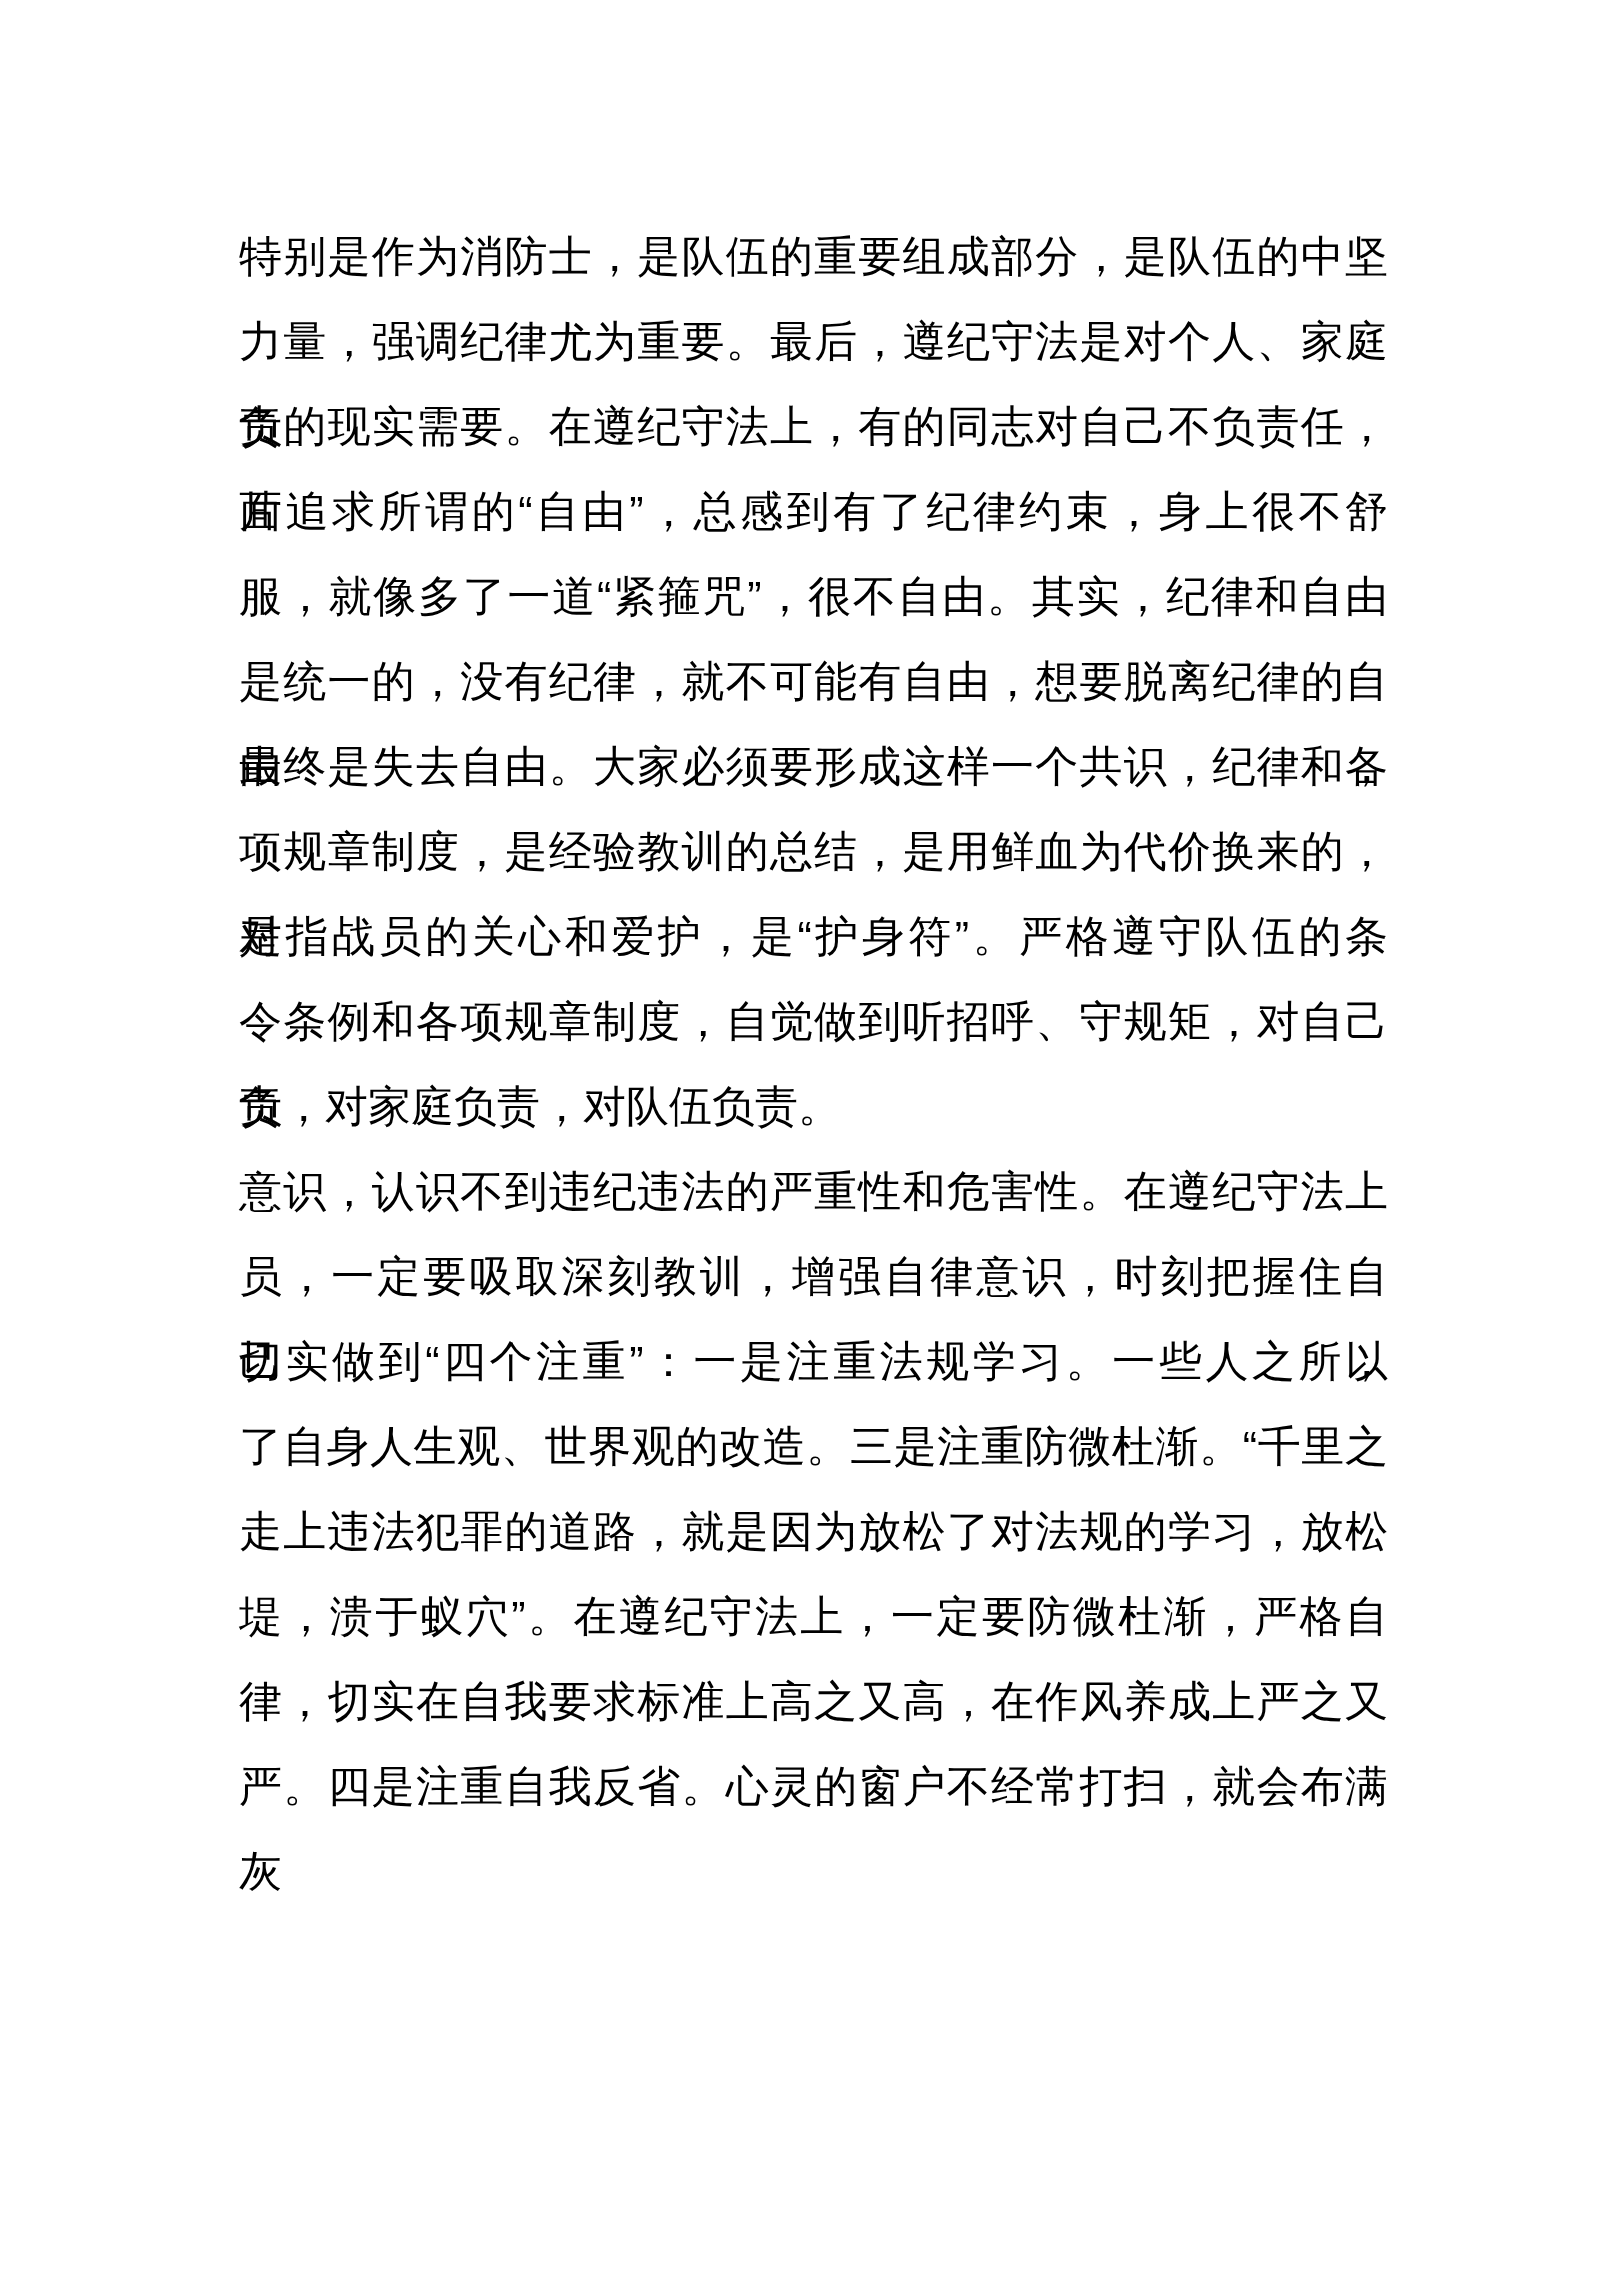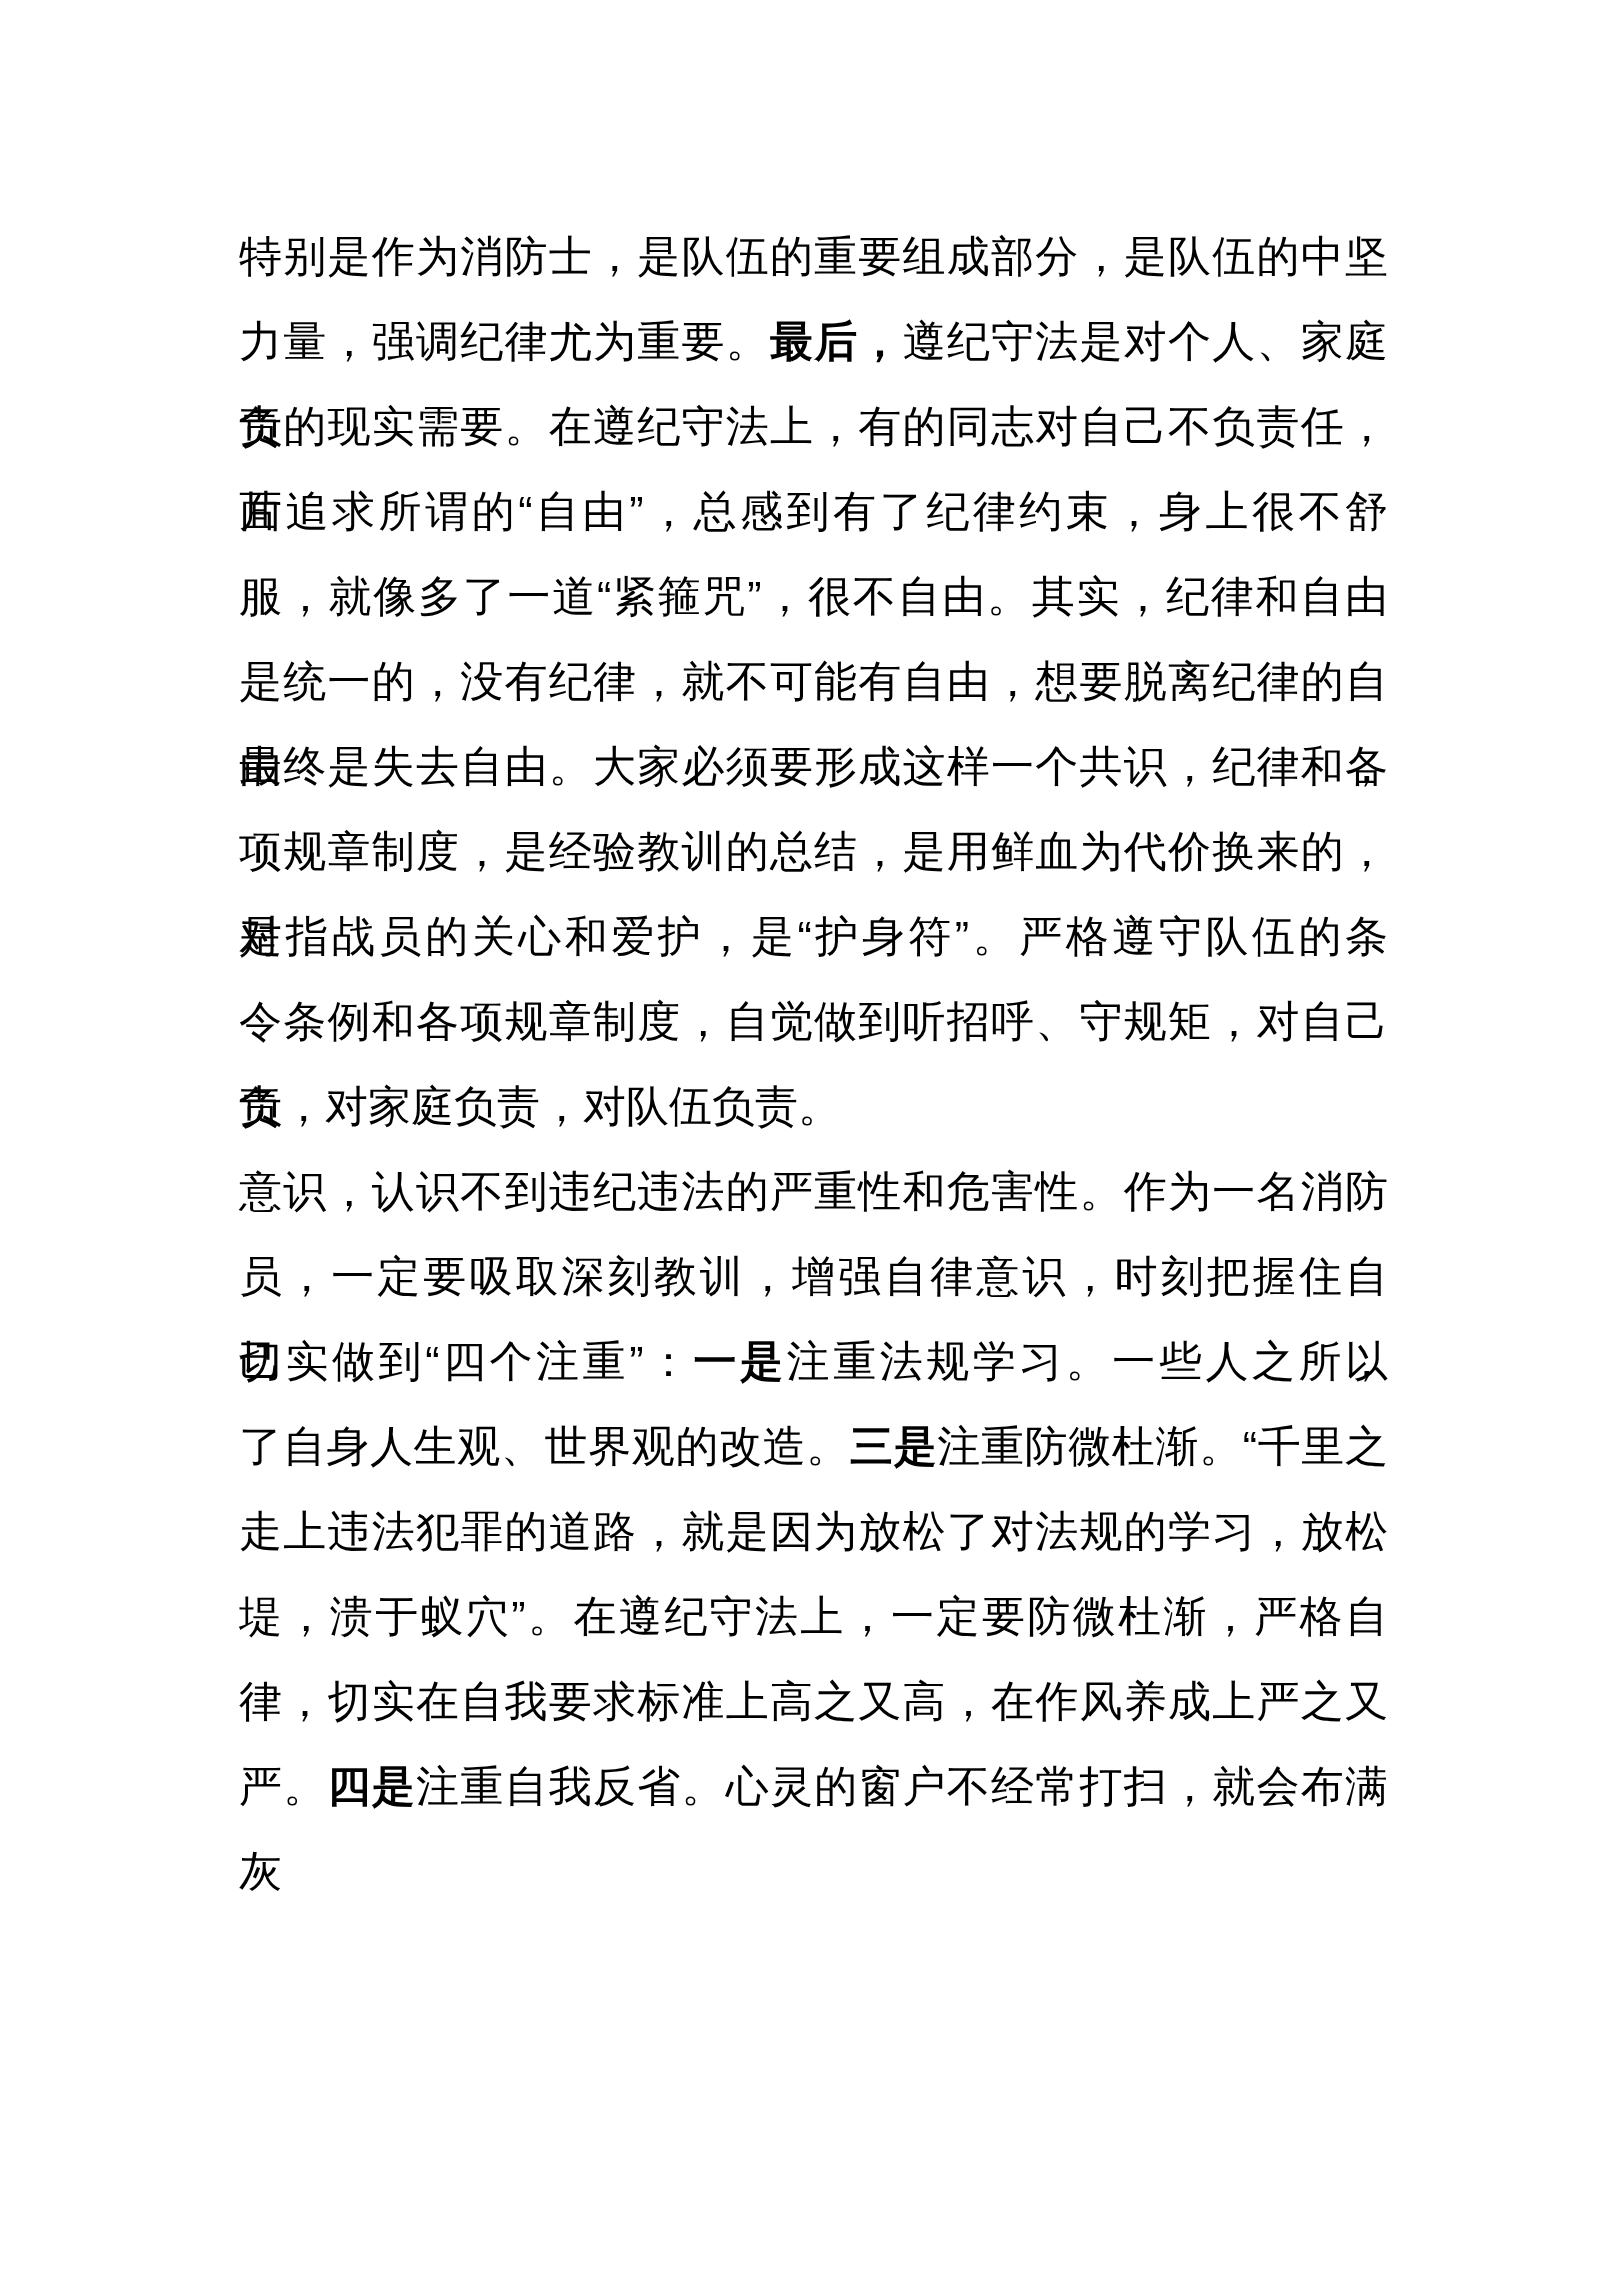--- a/index.html
+++ b/index.html
@@ -33,40 +33,40 @@
   .line.just {
     text-align-last: justify;
   }
   .line.indent {
     text-indent: 90px;
   }
   .run {
     font-weight: 400;
   }
   .run.bold {
-    font-weight: 700;
+    font-weight: 400;
   }
 </style>
 </head>
 <body>
 
 <div class="page">
   <div class="text-block">
       <div class="line just"><span class="run">特别是作为消防士，是队伍的重要组成部分，是队伍的中坚</span></div>
       <div class="line just"><span class="run">力量，强调纪律尤为重要。</span><span class="run bold">最后，</span><span class="run">遵纪守法是对个人、家庭负</span></div>
       <div class="line just"><span class="run">责的现实需要。在遵纪守法上，有的同志对自己不负责任，片</span></div>
       <div class="line just"><span class="run">面追求所谓的“自由”，总感到有了纪律约束，身上很不舒</span></div>
       <div class="line just"><span class="run">服，就像多了一道“紧箍咒”，很不自由。其实，纪律和自由</span></div>
       <div class="line just"><span class="run">是统一的，没有纪律，就不可能有自由，想要脱离纪律的自由，</span></div>
       <div class="line just"><span class="run">最终是失去自由。大家必须要形成这样一个共识，纪律和各</span></div>
       <div class="line just"><span class="run">项规章制度，是经验教训的总结，是用鲜血为代价换来的，是</span></div>
       <div class="line just"><span class="run">对指战员的关心和爱护，是“护身符”。严格遵守队伍的条</span></div>
       <div class="line just"><span class="run">令条例和各项规章制度，自觉做到听招呼、守规矩，对自己负</span></div>
       <div class="line"><span class="run">责，对家庭负责，对队伍负责。</span></div>
-      <div class="line just"><span class="run">意识，认识不到违纪违法的严重性和危害性。作为一名消防</span></div>
+      <div class="line just"><span class="run">意识，认识不到违纪违法的严重性和危害性。在遵纪守法上</span></div>
       <div class="line just"><span class="run">员，一定要吸取深刻教训，增强自律意识，时刻把握住自己，</span></div>
       <div class="line just"><span class="run">切实做到“四个注重”：</span><span class="run bold">一是</span><span class="run">注重法规学习。一些人之所以</span></div>
       <div class="line just"><span class="run">了自身人生观、世界观的改造。</span><span class="run bold">三是</span><span class="run">注重防微杜渐。“千里之</span></div>
       <div class="line just"><span class="run">走上违法犯罪的道路，就是因为放松了对法规的学习，放松</span></div>
       <div class="line just"><span class="run">堤，溃于蚁穴”。在遵纪守法上，一定要防微杜渐，严格自</span></div>
       <div class="line just"><span class="run">律，切实在自我要求标准上高之又高，在作风养成上严之又</span></div>
       <div class="line just"><span class="run">严。</span><span class="run bold">四是</span><span class="run">注重自我反省。心灵的窗户不经常打扫，就会布满灰</span></div>
     </div>
 </div>
 

